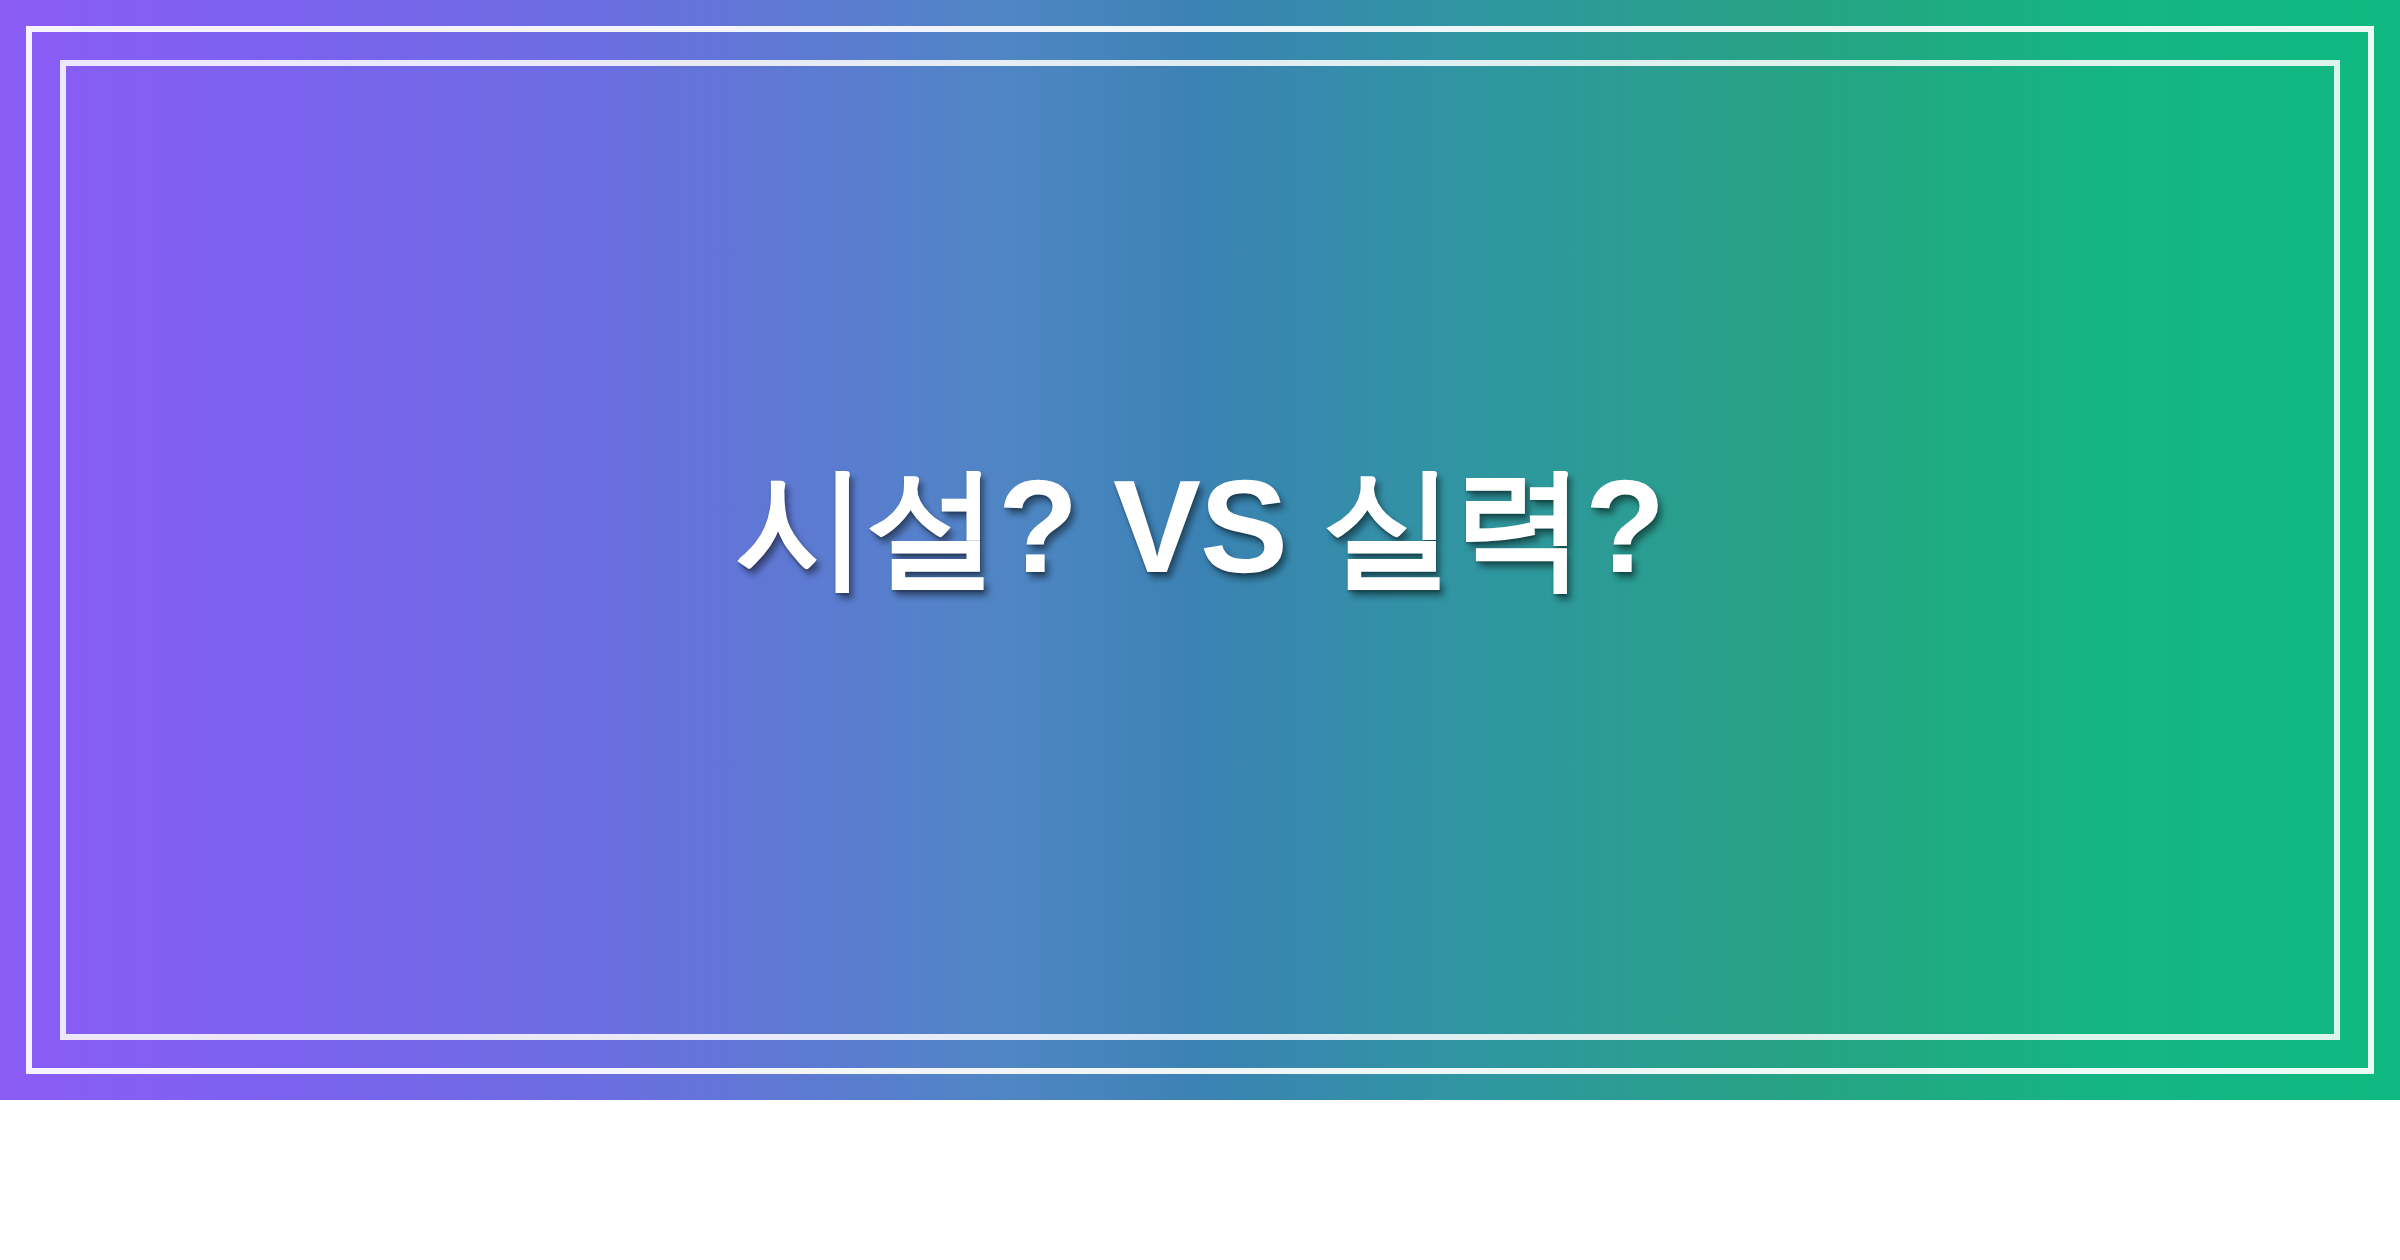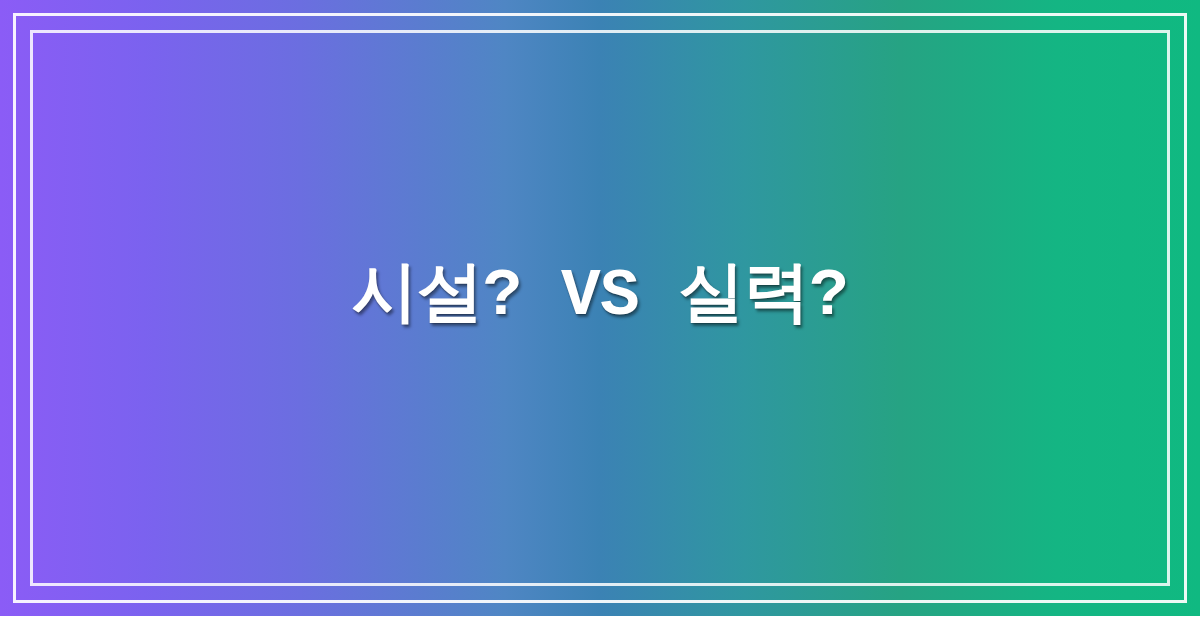--- a/index.html
+++ b/index.html
@@ -5,24 +5,24 @@
 <style>
   html, body {
     margin: 0;
     padding: 0;
     background: #ffffff;
   }
 
   .card {
     position: relative;
     width: 1200px;
-    height: 616px;
+    height: 550px;
     overflow: hidden;
     box-sizing: border-box;
-    font-family: Liberation Mono, monospace;
+    font-family: Liberation Sans, sans-serif;
   }
 
   
   .card-bg {
     position: absolute;
     inset: 0;
     background: linear-gradient(
         90deg,
         #8b5cf6 0%,
         #7b62ef 12%,

